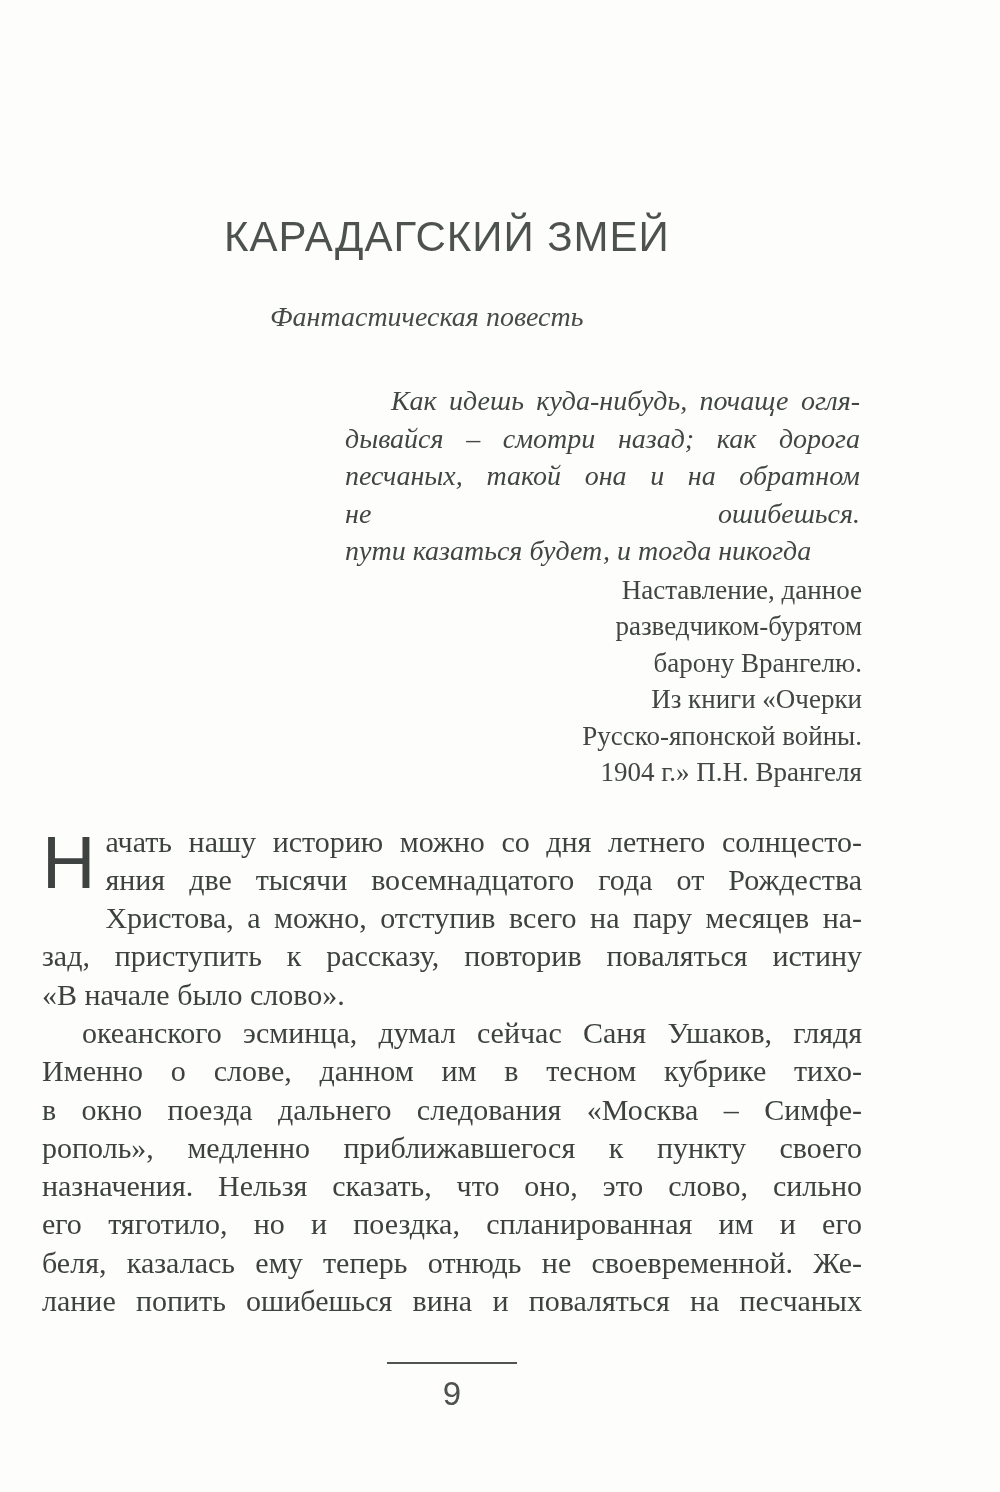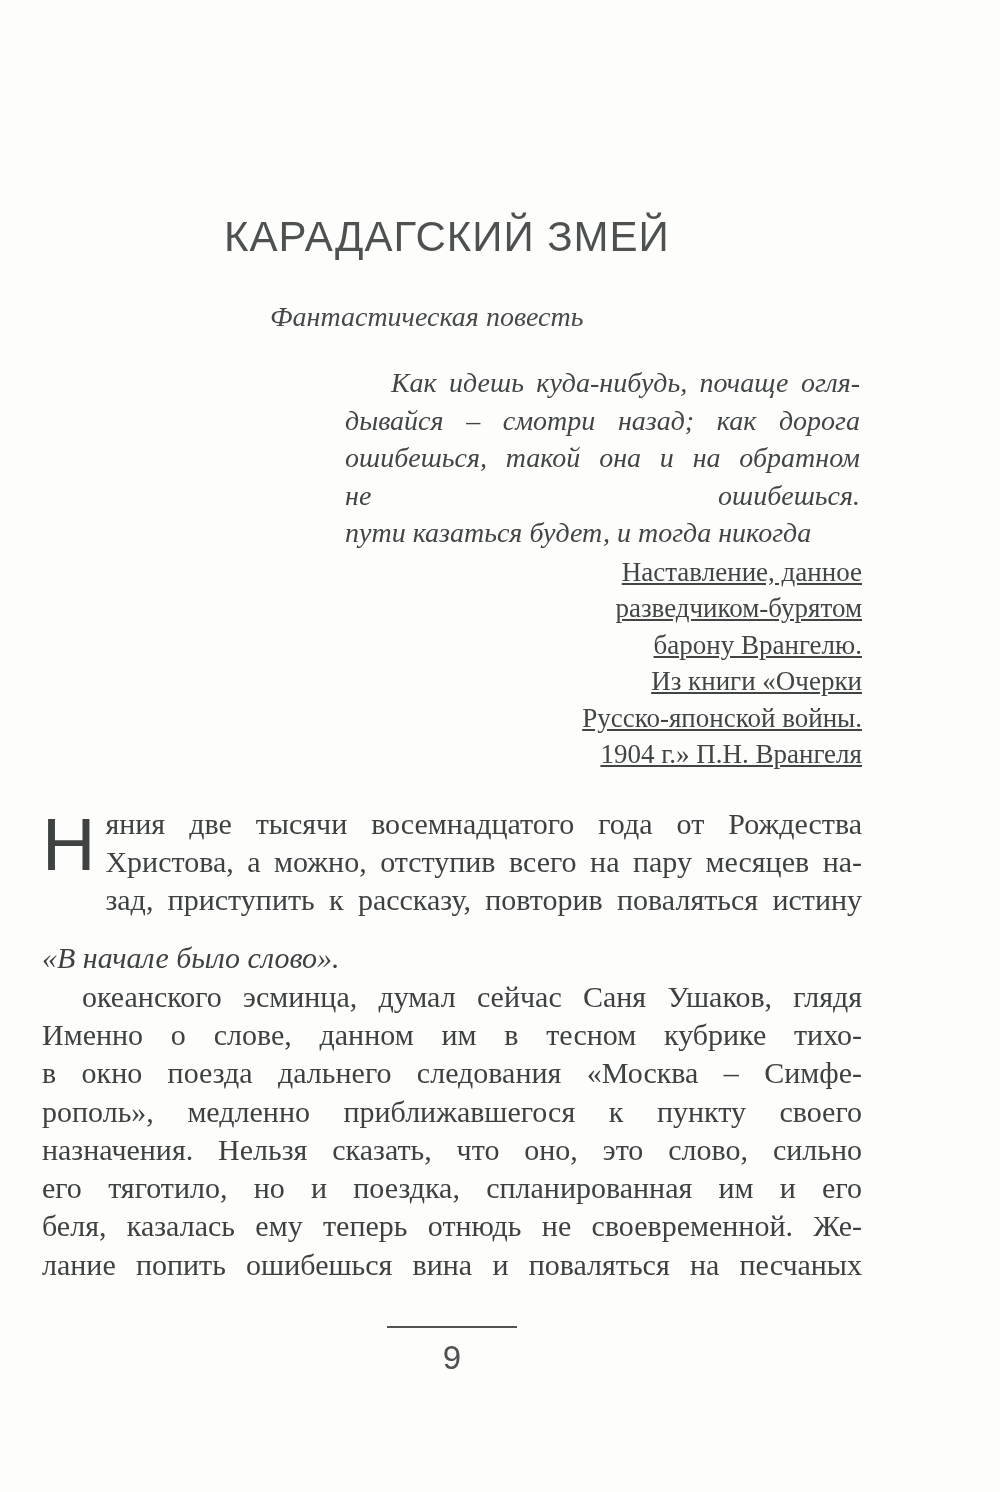--- a/index.html
+++ b/index.html
@@ -30,21 +30,21 @@
     white-space: nowrap;
   }
   .chapter-subtitle {
     margin: 42px 0 0 228px;
     font-style: italic;
     font-size: 28px;
     line-height: 34px;
     color: #464b4a;
   }
   .epigraph {
-    margin: 30px 0 0 303px;
+    margin: 48px 0 0 303px;
     width: 515px;
     font-style: italic;
     font-size: 28px;
     line-height: 37.5px;
     color: #414645;
   }
   .attribution {
     margin: 2px 0 0 0;
     font-size: 27px;
     line-height: 36.5px;
@@ -60,28 +60,25 @@
     text-align: justify;
     text-align-last: justify;
   }
   .lines-lastleft .tline:last-child {
     text-align-last: left;
   }
   .lines .tline:first-child {
     text-indent: var(--fi, 0);
   }
   .tline.italic {
-    font-style: italic;
     text-align-last: left;
-    margin-top: 20px;
   }
   .attribution .tline {
     text-align: right;
     text-align-last: right;
-    text-decoration: underline;
   }
   .dropcap {
     float: left;
     font-family: "Liberation Sans", sans-serif;
     font-size: 74px;
     line-height: 74px;
     height: 75px;
     margin: 3px 10px 0 0;
     color: #3e4342;
   }
@@ -109,39 +106,40 @@
 
 <div class="page">
 
   <h1 class="chapter-title">КАРАДАГСКИЙ ЗМЕЙ</h1>
 
   <div class="chapter-subtitle">Фантастическая повесть</div>
 
   <div class="epigraph lines lines-lastleft" style="--fi:46px">
       <div class="tline">Как идешь куда-нибудь, почаще огля-</div>
       <div class="tline">дывайся – смотри назад; как дорога</div>
-      <div class="tline">ошибешься, такой она и на обратном</div>
+      <div class="tline">песчаных, такой она и на обратном</div>
       <div class="tline">не ошибешься.</div>
       <div class="tline">пути казаться будет, и тогда никогда</div>
     </div>
 
   <div class="attribution lines">
       <div class="tline">Наставление, данное</div>
       <div class="tline">разведчиком-бурятом</div>
       <div class="tline">барону Врангелю.</div>
       <div class="tline">Из книги «Очерки</div>
       <div class="tline">Русско-японской войны.</div>
       <div class="tline">1904 г.» П.Н. Врангеля</div>
     </div>
 
   <div class="body-text">
 
     <div class="paragraph">
       <span class="dropcap">Н</span>
       <div class="lines">
+          <div class="tline">ачать нашу историю можно со дня летнего солнцесто-</div>
           <div class="tline">яния две тысячи восемнадцатого года от Рождества</div>
           <div class="tline">Христова, а можно, отступив всего на пару месяцев на-</div>
           <div class="tline">зад, приступить к рассказу, повторив поваляться истину</div>
           <div class="tline italic">«В начале было слово».</div>
         </div>
     </div>
 
     <div class="paragraph">
       <div class="lines" style="--fi:40px">
           <div class="tline">океанского эсминца, думал сейчас Саня Ушаков, глядя</div>

